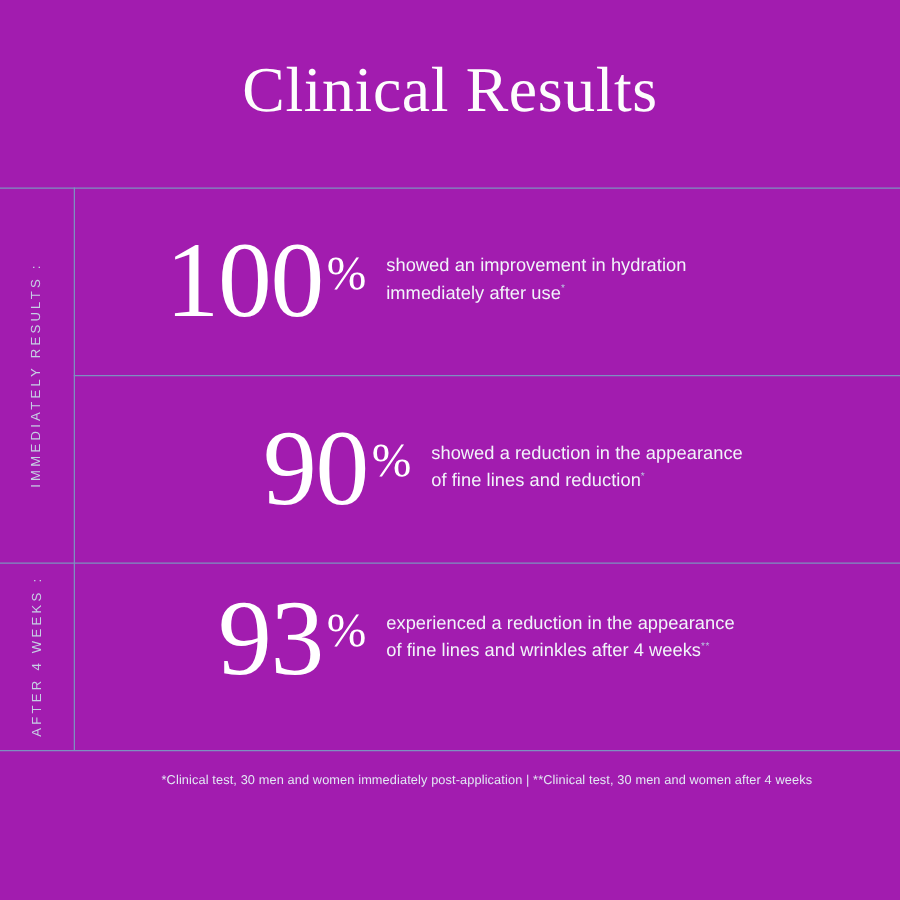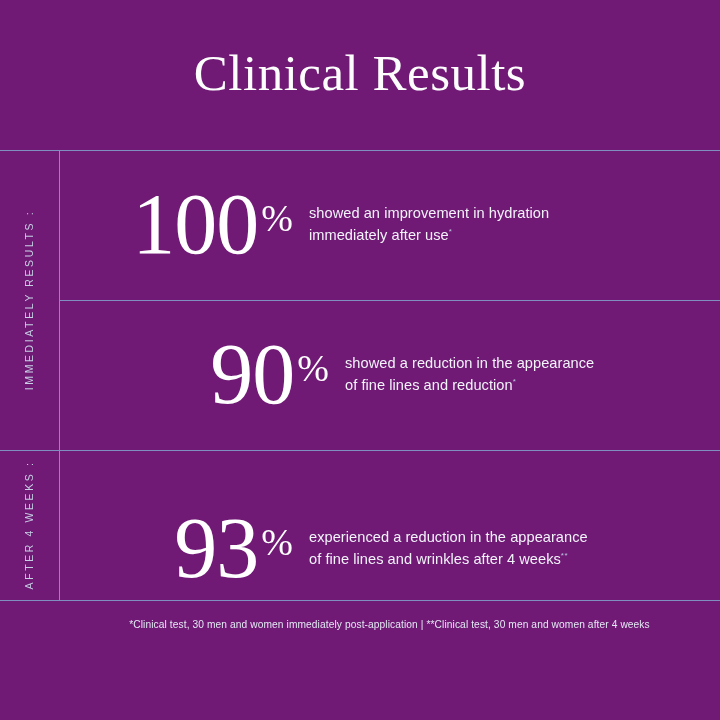--- a/index.html
+++ b/index.html
@@ -15,21 +15,21 @@
     font-family: "Liberation Sans", sans-serif;
     color: #ffffff;
     overflow: hidden;
     position: relative;
   }
 
   .poster {
     position: relative;
     width: 720px;
     height: 720px;
-    background: #701a75;
+    background: #a21caf;
   }
 
   
   .title-zone {
     position: absolute;
     top: 0;
     left: 0;
     width: 720px;
     height: 150px;
     display: flex;
@@ -192,21 +192,21 @@
     <div class="stat">
       <span class="num">90</span>
       <span class="pct">%</span>
     </div>
     <div class="desc">
       <span>showed a reduction in the appearance</span><br>
       <span>of fine lines and reduction</span><sup>*</sup>
     </div>
   </div>
 
-  <div class="row" style="top:474px; height:150px;">
+  <div class="row" style="top:436px; height:150px;">
     <div class="stat">
       <span class="num">93</span>
       <span class="pct">%</span>
     </div>
     <div class="desc">
       <span>experienced a reduction in the appearance</span><br>
       <span>of fine lines and wrinkles after 4 weeks</span><sup>**</sup>
     </div>
   </div>
 

